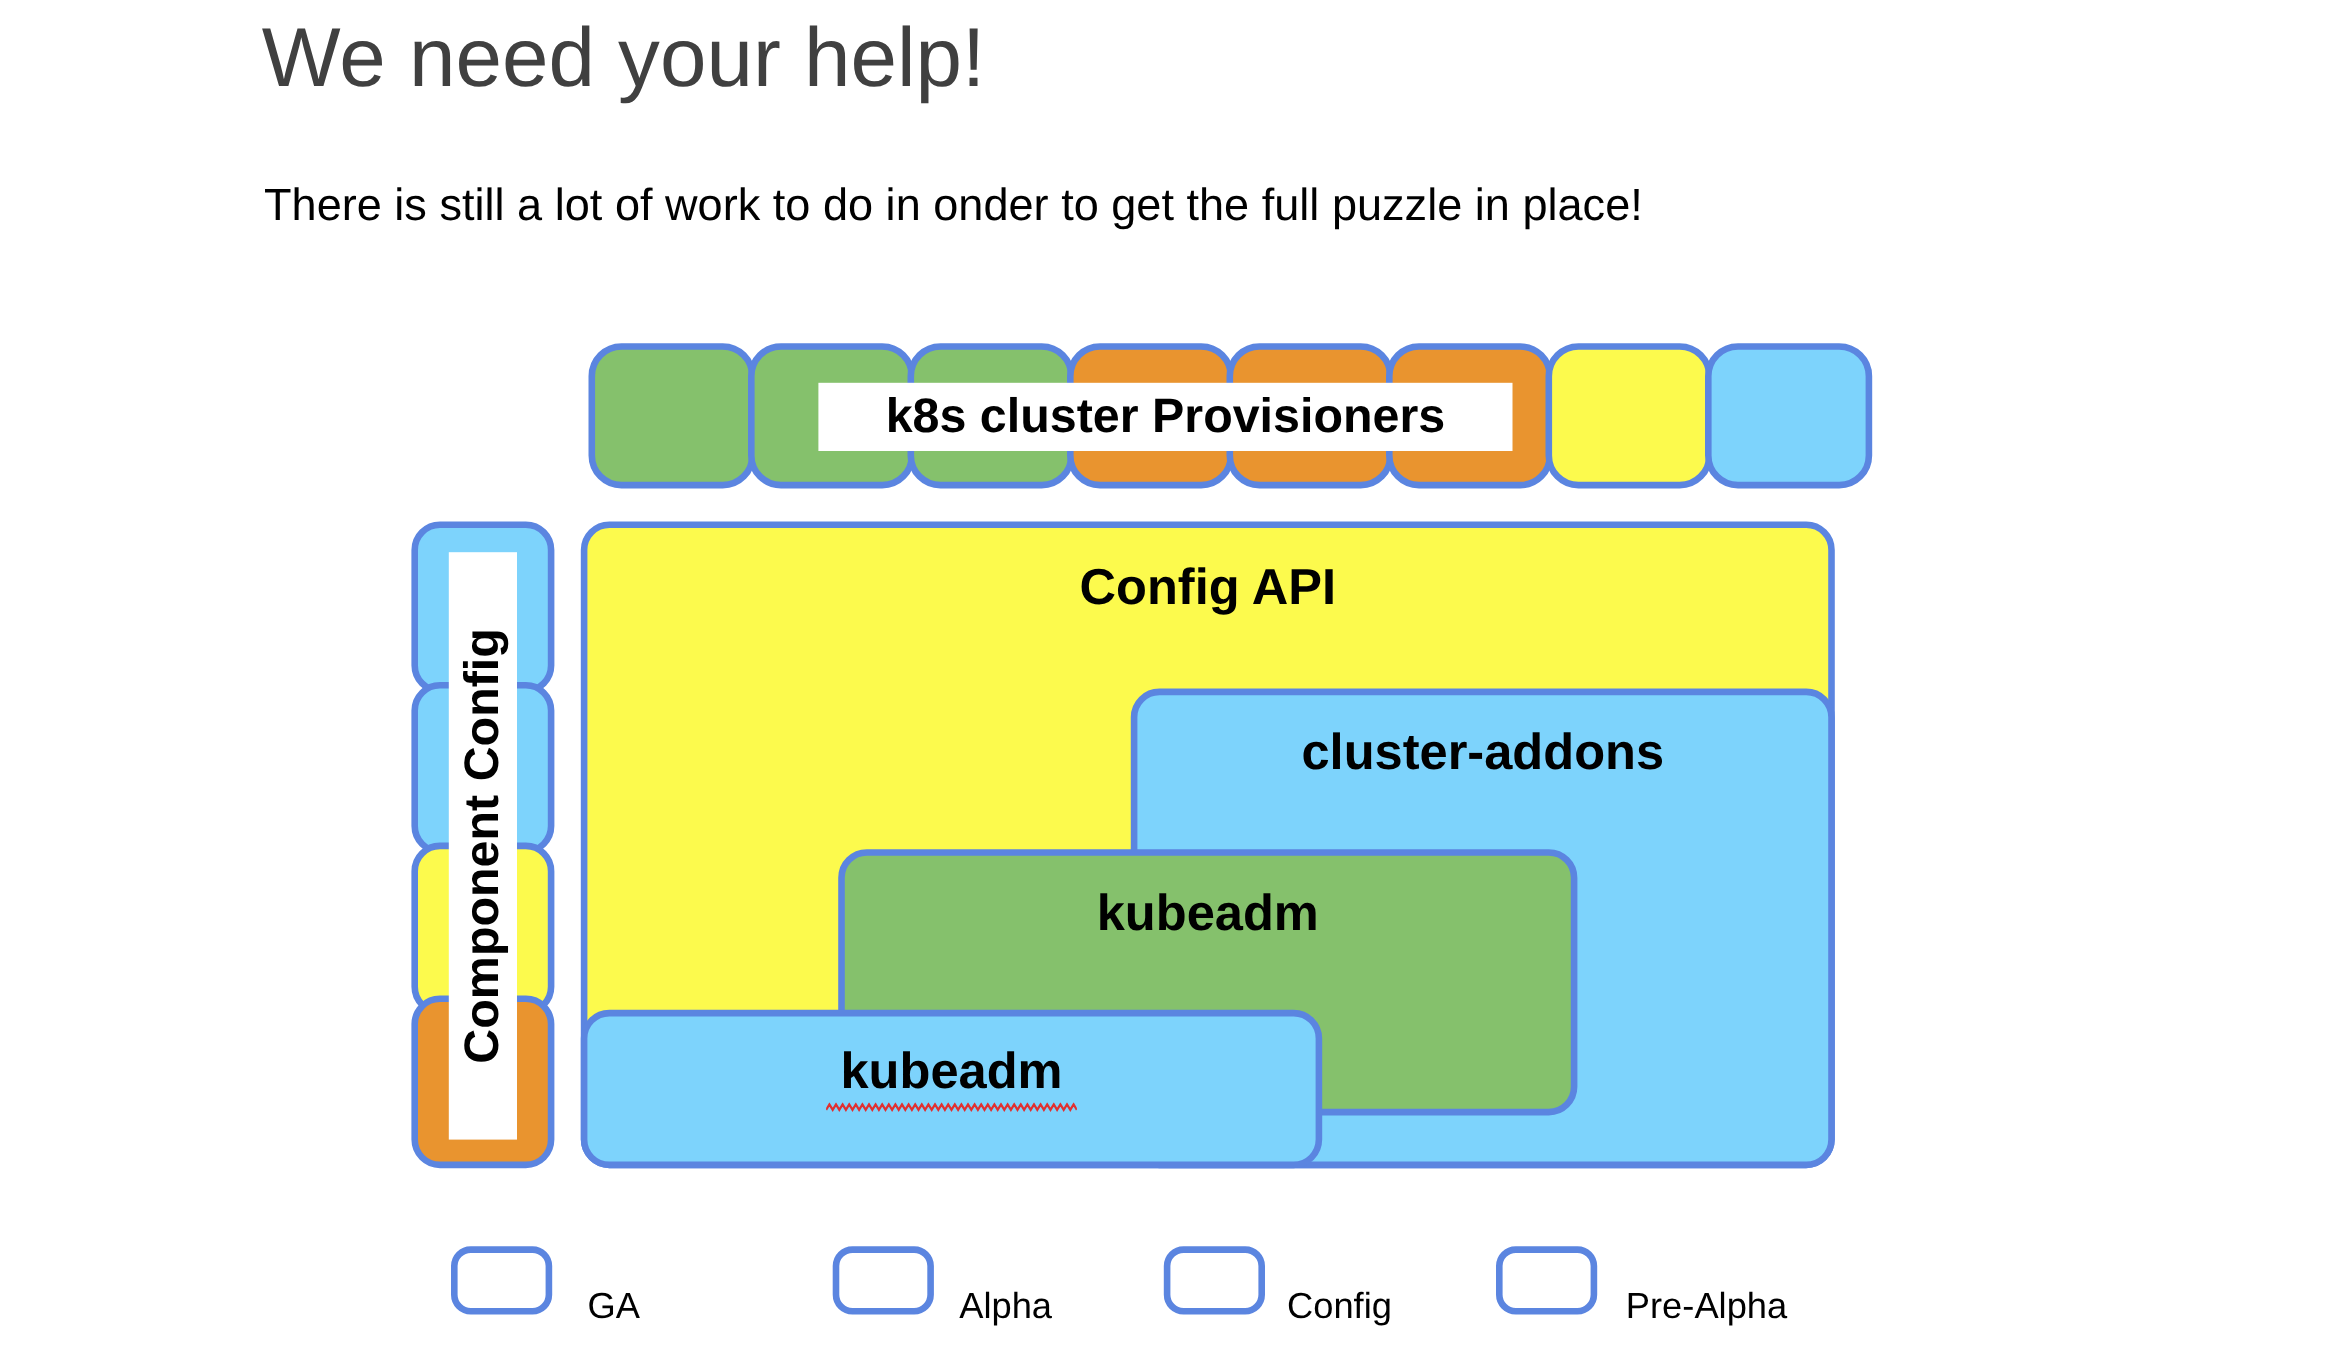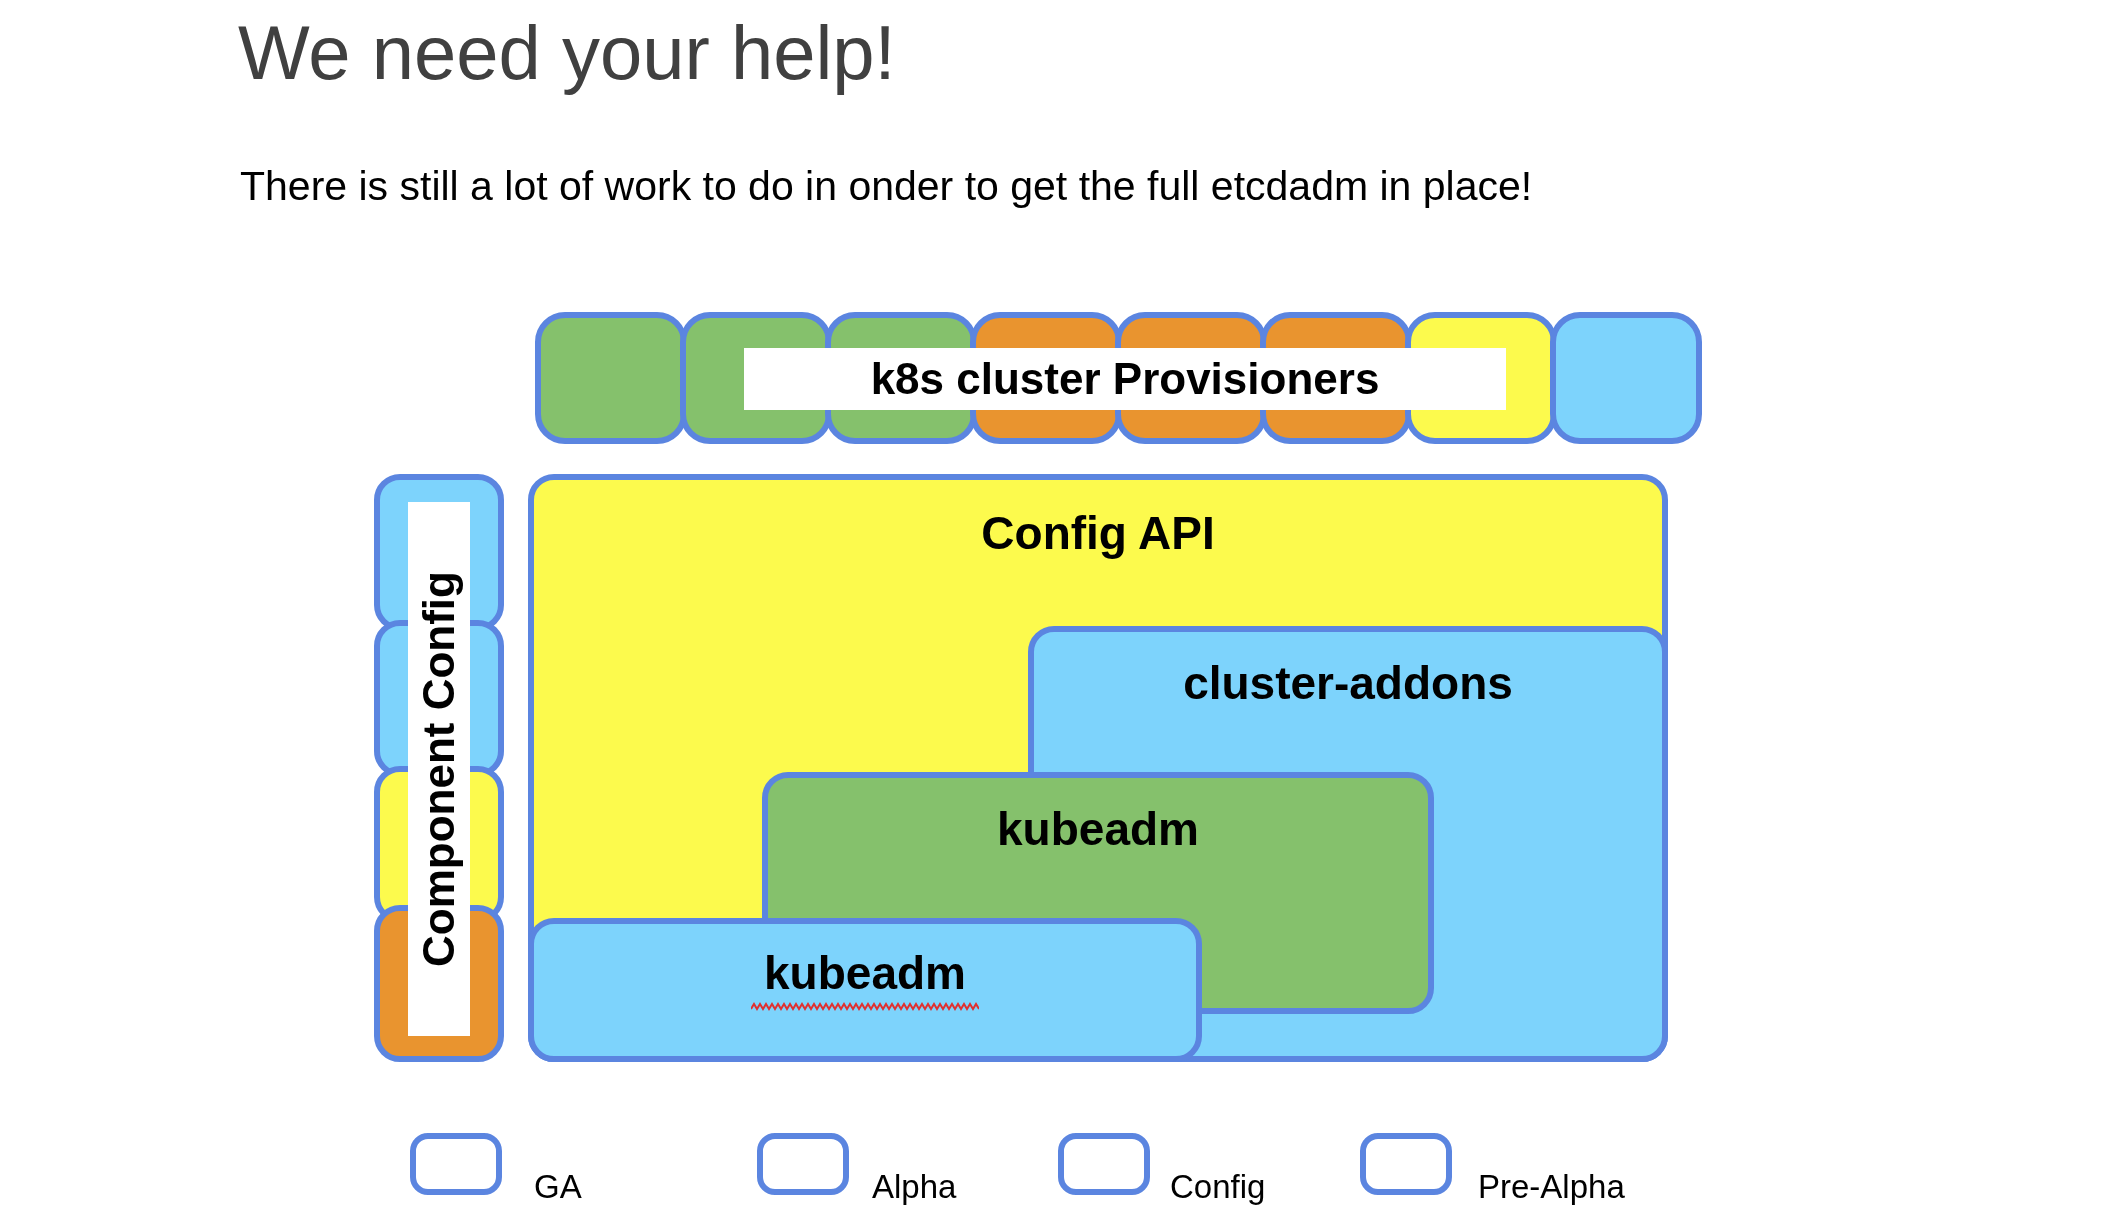--- a/index.html
+++ b/index.html
@@ -65,21 +65,21 @@
     top: 312px;
     width: 152px;
     height: 132px;
     border-radius: 30px;
     z-index: 2;
   }
   #provisioner-label-box {
     position: absolute;
     left: 744px;
     top: 348px;
-    width: 762px;
+    width: 631px;
     height: 62px;
     background: #ffffff;
     z-index: 5;
   }
   #provisioner-label-box .node-label {
     top: 6px;
     font-size: 44px;
     line-height: 50px;
   }
 
@@ -170,21 +170,21 @@
     font-size: 33px;
     color: #000000;
     white-space: nowrap;
   }
 </style>
 </head>
 <body>
 
 <div id="slide-title">We need your help!</div>
 
-<div id="slide-subtitle">There is still a lot of work to do in onder to get the full etcdadm in place!</div>
+<div id="slide-subtitle">There is still a lot of work to do in onder to get the full puzzle in place!</div>
 
 <div id="provisioner-row">
   <div class="node fill-ga" style="left:535px"></div>
   <div class="node fill-ga" style="left:680px"></div>
   <div class="node fill-ga" style="left:825px"></div>
   <div class="node fill-beta" style="left:970px"></div>
   <div class="node fill-beta" style="left:1115px"></div>
   <div class="node fill-beta" style="left:1260px"></div>
   <div class="node fill-alpha" style="left:1405px"></div>
   <div class="node fill-pre" style="left:1550px"></div>

